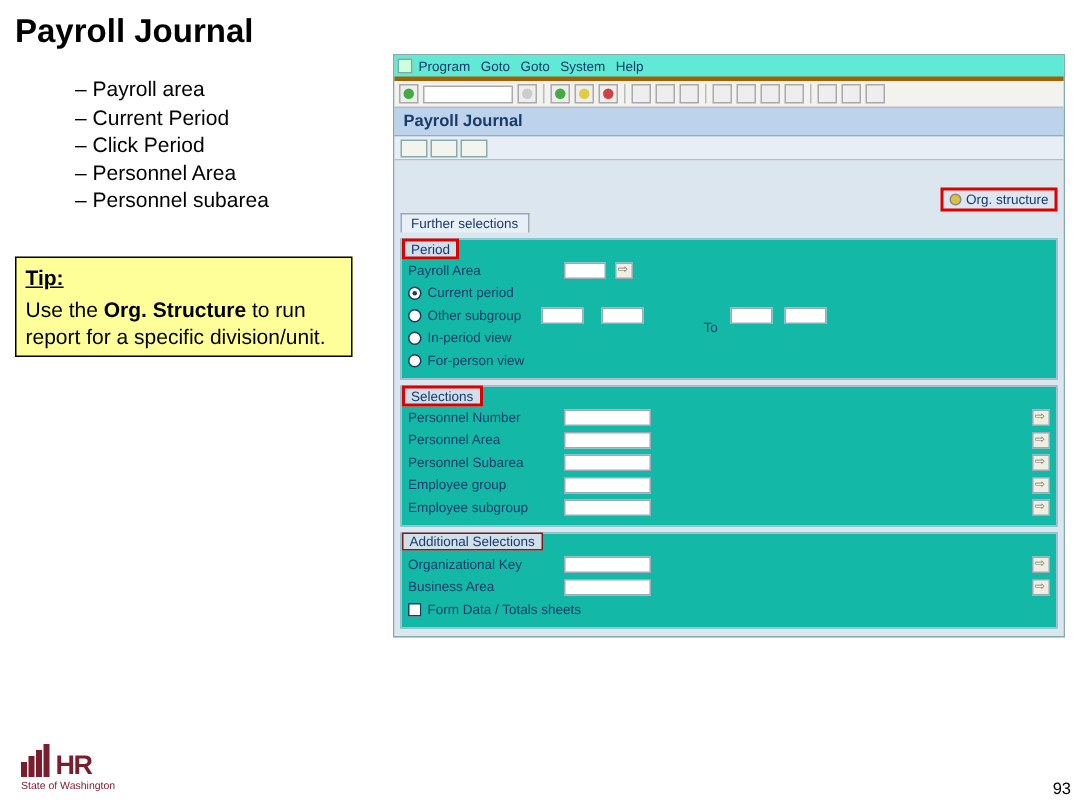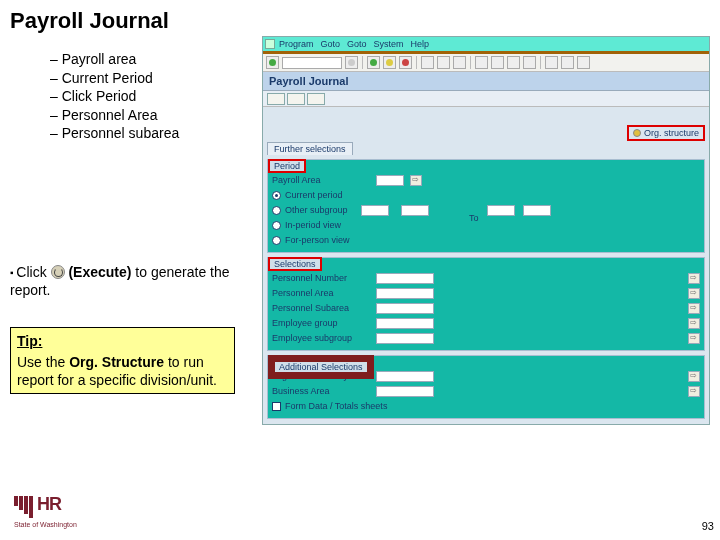--- a/index.html
+++ b/index.html
@@ -40,60 +40,55 @@
   .appbtn { width: 18px; height: 12px; border: 1px solid #8aa; background: #f4f4ee; display: inline-block; }
   
   .sap-body { background: #dbe6ef; padding: 3px 4px; }
   .tabstrip { display: flex; align-items: center; }
   .tab { background: #d7e3ec; border: 1px solid #9ab; border-bottom: none; padding: 1px 6px; font-size: 9px; color: #1a3a6a; margin-top: 32px; }
   .tab.active { background: #e8eff6; }
   .tablink { margin-left: auto; display: flex; align-items: center; padding: 1px 4px; font-size: 9px; color: #1a3a6a; border: 2px solid #d00; }
   .tablink .dot { width: 8px; height: 8px; background: #e0c040; border: 1px solid #888; border-radius: 50%; margin-right: 3px; }
   
   .groupbox { border: 1px solid #a8bdd0; background: #14b8a6; margin: 4px 0 2px; padding: 2px 4px 4px; position: relative; }
-  .group-legend { font-size: 9px; color: #1a3a6a; position: absolute; top: -1px; left: 0; background: #d0dfea; padding: 0 4px; border: 7px solid #7f1d1d; }
+  .group-legend { font-size: 9px; color: #1a3a6a; position: absolute; top: -1px; left: 0; background: #d0dfea; padding: 0 4px; border: 1px solid #7f1d1d; }
   .group-legend.red { border: 2px solid #d00; }
   .group-content { padding-top: 10px; }
   .row { display: flex; align-items: center; gap: 4px; margin: 1px 0; height: 14px; }
   .lbl { width: 100px; font-size: 9px; color: #1a3a6a; }
   .fld { height: 11px; background: #fff; border: 1px solid #9ab; }
   .fld.w30 { width: 28px; } .fld.w60 { width: 58px; }
   .to-lbl { font-size: 9px; color: #1a3a6a; margin: 16px 4px 0 36px; }
   .radio { width: 9px; height: 9px; border: 1px solid #1a3a6a; border-radius: 50%; display: inline-block; position: relative; background: #fff; }
   .radio.checked::after { content: ""; position: absolute; inset: 2px; background: #1a3a6a; border-radius: 50%; }
   .check { width: 9px; height: 9px; border: 1px solid #1a3a6a; display: inline-block; background: #fff; }
   .matchbtn { width: 12px; height: 11px; border: 1px solid #9ab; background: #f0eee0; margin-left: 2px; position: relative; }
   .matchbtn::after { content: "⇨"; font-size: 8px; position: absolute; top: -1px; left: 1px; color: #777; }
   
-  .footer-logo { position: absolute; left: 14px; bottom: 22px; display: flex; gap: 1px; }
+  .footer-logo { position: absolute; left: 14px; bottom: 22px; display: flex; align-items: flex-end; gap: 1px; }
   .bar { width: 4px; background: #7a1e2e; }
   .bar.b1 { height: 10px; } .bar.b2 { height: 14px; } .bar.b3 { height: 18px; } .bar.b4 { height: 22px; }
   .hr-txt { font-family: 'Arial Black', Arial; font-weight: 900; font-size: 18px; color: #7a1e2e; letter-spacing: -1px; margin-left: 3px; line-height: 16px; }
   .logo-sub { position: absolute; left: 14px; bottom: 12px; font-size: 7px; color: #7a1e2e; }
   .pagenum { position: absolute; right: 6px; bottom: 8px; font-size: 11px; }
 </style>
 </head>
 <body>
 
 <h1 class="slide-title">Payroll Journal</h1>
 
 <div class="left-col">
   <ul class="fields-list">
     <li>Payroll area</li>
     <li>Current Period</li>
     <li>Click Period</li>
     <li>Personnel Area</li>
     <li>Personnel subarea</li>
   </ul>
 
-  <div class="click-line">
-    <span>Click </span>
-    <span class="exec-icon"></span>
-    <b>(Execute)</b><span> to generate the report.</span>
-  </div>
 
   <div class="tip-box">
     <div><span class="tip-label">Tip:</span></div>
     <div style="margin-top:3px;">
       <span>Use the </span><b>Org. Structure</b><span> to run report for a specific division/unit.</span>
     </div>
   </div>
 </div>
 
 <div class="sap-shell">

